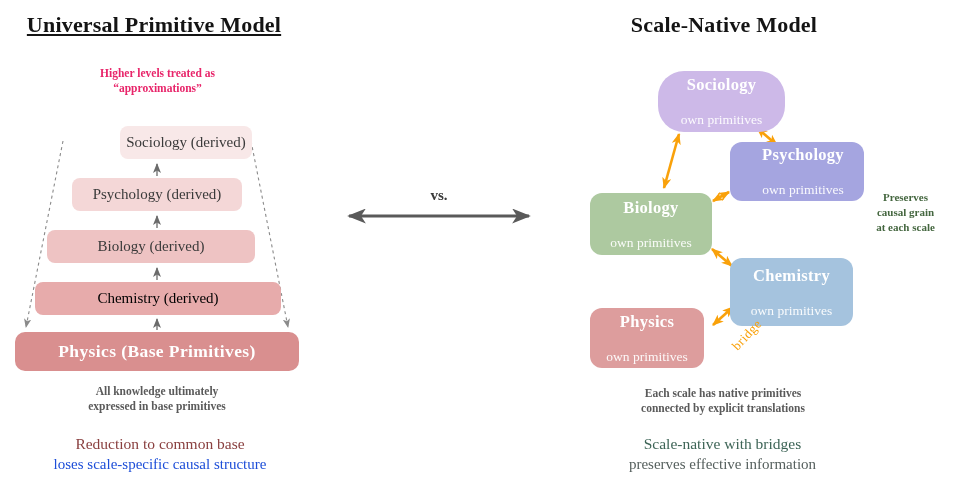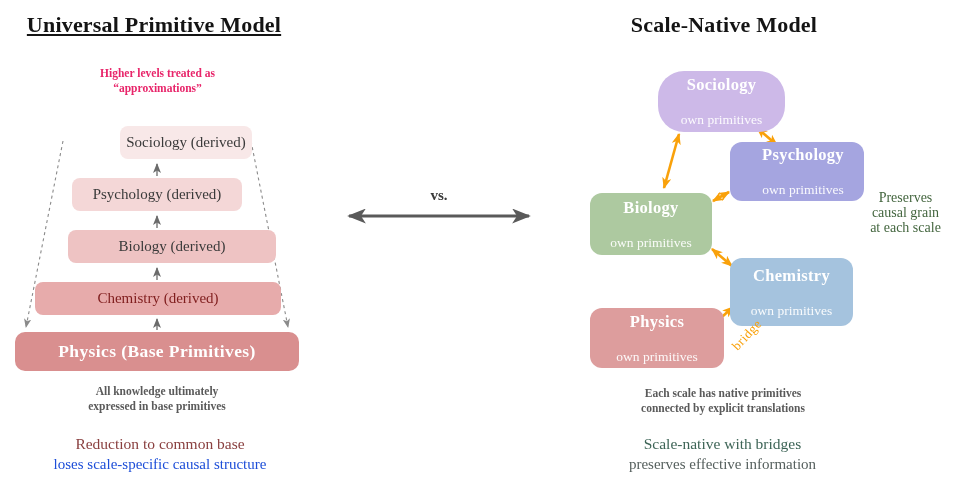--- a/index.html
+++ b/index.html
@@ -19,21 +19,21 @@
   .footnote{font-size:11.5px;font-weight:bold;line-height:15px;}
   .cap1{font-size:15.5px;line-height:21px;}
   .cap2{font-size:15px;line-height:21px;}
   .vs{font-size:15px;font-weight:600;}
   .node{
     position:absolute;border-radius:12px;display:flex;flex-direction:column;
     align-items:center;justify-content:center;color:#fff;
   }
   .node .nm{font-size:16.5px;font-weight:bold;letter-spacing:.3px;}
   .node .sub{font-size:13.5px;color:rgba(255,255,255,.93);margin-top:17px;text-align:center;}
-  .annot-green{font-size:14px;font-weight:normal;line-height:15px;}
+  .annot-green{font-size:11px;font-weight:bold;line-height:15px;}
   .bridge{font-size:13px;letter-spacing:.5px;transform:rotate(-47deg);transform-origin:center;}
   svg.overlay{position:absolute;left:0;top:0;pointer-events:none;}
 </style>
 </head>
 <body>
 
 <div class="canvas">
 
   <svg class="overlay" width="953" height="493" viewBox="0 0 953 493">
     <defs>
@@ -70,22 +70,22 @@
 
   <div class="abs ctr title" style="left:8px;top:12px;width:292px;text-decoration:underline;">Universal Primitive Model</div>
 
   <div class="abs ctr annot-pink" style="left: 60px; top: 66px; width: 195px; color: rgb(232, 37, 106);">
     <div>Higher levels treated as</div>
     <div>“approximations”</div>
   </div>
 
   <div class="lvl" style="left: 92px; top: 126px; width: 132px; height: 33px; background-color: rgb(248, 232, 232); color: rgb(58, 58, 58); margin-left: 28px;">Sociology (derived)</div>
   <div class="lvl" style="left: 72px; top: 178px; width: 170px; height: 33px; background-color: rgb(244, 215, 215); color: rgb(58, 58, 58);">Psychology (derived)</div>
-  <div class="lvl" style="left: 68px; top: 230px; width: 208px; height: 33px; background-color: rgb(238, 195, 195); color: rgb(58, 58, 58);">Biology (derived)</div>
-  <div class="lvl" style="left: 35px; top: 282px; width: 246px; height: 33px; background-color: rgb(231, 171, 171); color: #7f1d1d;">Chemistry (derived)</div>
+  <div class="lvl" style="left: 47px; top: 230px; width: 208px; height: 33px; background-color: rgb(238, 195, 195); color: rgb(58, 58, 58);">Biology (derived)</div>
+  <div class="lvl" style="left: 35px; top: 282px; width: 246px; height: 33px; background-color: rgb(231, 171, 171); color: #000000;">Chemistry (derived)</div>
   <div class="lvl lvl-base" style="left: 15px; top: 332px; width: 284px; height: 39px; background-color: rgb(217, 143, 143); color: rgb(255, 255, 255);">Physics (Base Primitives)</div>
 
   <div class="abs ctr footnote" style="left: 57px; top: 384px; width: 200px; color: rgb(90, 90, 90);">
     <div>All knowledge ultimately</div>
     <div>expressed in base primitives</div>
   </div>
 
   <div class="abs ctr" style="left:20px;top:433px;width:280px;">
     <div class="cap1" style="color: rgb(138, 64, 64);">Reduction to common base</div>
     <div class="cap2" style="color: #1d4ed8;">loses scale-specific causal structure</div>
@@ -104,21 +104,21 @@
     <span class="sub">own primitives</span>
   </div>
   <div class="node" style="left: 590px; top: 193px; width: 122px; height: 62px; background-color: rgb(173, 201, 160);">
     <span class="nm">Biology</span>
     <span class="sub">own primitives</span>
   </div>
   <div class="node" style="left: 730px; top: 258px; width: 123px; height: 68px; background-color: rgb(165, 195, 222);">
     <span class="nm">Chemistry</span>
     <span class="sub">own primitives</span>
   </div>
-  <div class="node" style="left: 590px; top: 308px; width: 134px; height: 60px; background-color: rgb(221, 157, 157);">
+  <div class="node" style="left: 590px; top: 308px; width: 114px; height: 60px; background-color: rgb(221, 157, 157);">
     <span class="nm">Physics</span>
     <span class="sub">own primitives</span>
   </div>
 
   <div class="abs bridge" style="left: 724px; top: 327px; width: 46px; text-align: center; color: rgb(249, 161, 10);">bridge</div>
 
   <div class="abs ctr annot-green" style="left: 858px; top: 190px; width: 95px; color: rgb(68, 102, 63);">
     <div>Preserves</div>
     <div>causal grain</div>
     <div>at each scale</div>

